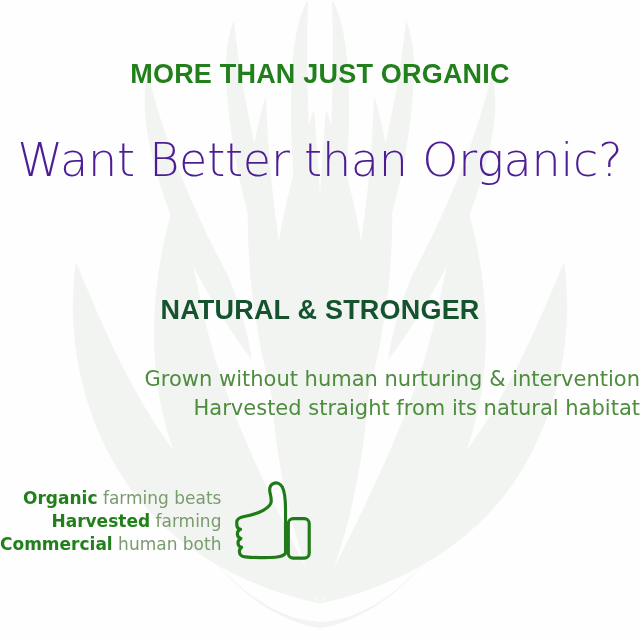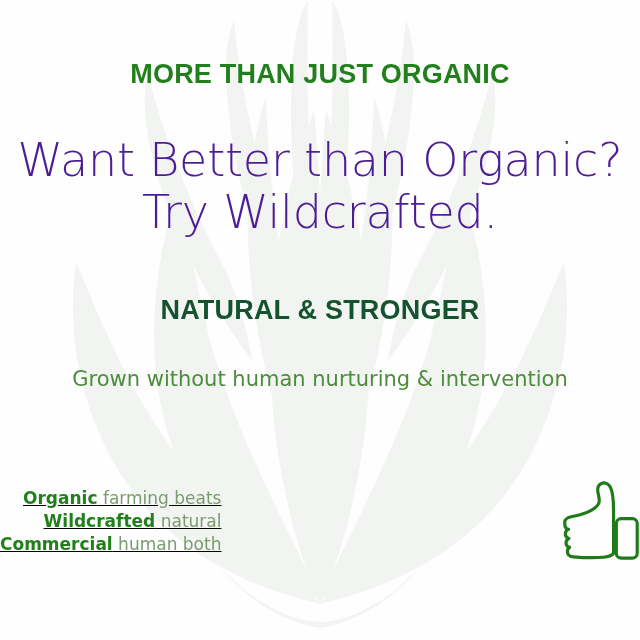--- a/index.html
+++ b/index.html
@@ -96,34 +96,34 @@
     top: 365px;
     color: #4e8c3e;
     font-family: "DejaVu Sans", sans-serif;
     font-weight: 400;
     font-size: 21px;
     line-height: 29px;
   }
   .body-copy .bc-line {
     display: block;
     white-space: nowrap;
+    text-align: right;
   }
 
   
   .claim-row {
     position: absolute;
     left: 0;
     right: 0;
     top: 480px;
     display: flex;
     flex-direction: row;
     align-items: center;
-    justify-content: space-between;
+    justify-content: flex-start;
     gap: 13px;
-    text-decoration: underline;
   }
 
   .claim-lines {
     text-align: right;
     font-family: "DejaVu Sans", sans-serif;
     font-size: 17px;
     line-height: 23px;
     color: #7a9b6e;
     white-space: nowrap;
   }
@@ -173,37 +173,37 @@
       <path d="M210 556 C244 598 282 622 320 628 C358 622 396 598 430 556 C392 600 356 620 320 622 C284 620 248 600 210 556 Z"></path>
     </g>
   </svg>
 
   <div id="content">
 
     <div class="eyebrow">MORE THAN JUST ORGANIC</div>
 
     <div class="headline">
       <span class="hl-line">Want Better than Organic?</span>
-      <span class="hl-line">Try Wildcrafted.</span>
     </div>
 
     <div class="subhead">NATURAL &amp; STRONGER</div>
 
     <div class="body-copy">
       <span class="bc-line">Grown without human nurturing &amp; intervention</span>
+      <span class="bc-line">Harvested straight from its natural habitat</span>
     </div>
 
     <div class="claim-row">
 
       <div class="claim-lines">
         <span class="claim-line">
           <span class="strong">Organic</span><span> farming beats</span>
         </span>
         <span class="claim-line">
-          <span class="strong">Wildcrafted</span><span> natural</span>
+          <span class="strong">Harvested</span><span> farming</span>
         </span>
         <span class="claim-line">
           <span class="strong">Commercial</span><span> human both</span>
         </span>
       </div>
 
       <svg class="thumb-icon" viewBox="0 0 84 88" xmlns="http://www.w3.org/2000/svg" aria-hidden="true">
         <g fill="none" stroke="#1f7a18" stroke-width="3.4" stroke-linejoin="round" stroke-linecap="round">
 
           <path d="M55.5 40.5 L55.5 32.5

